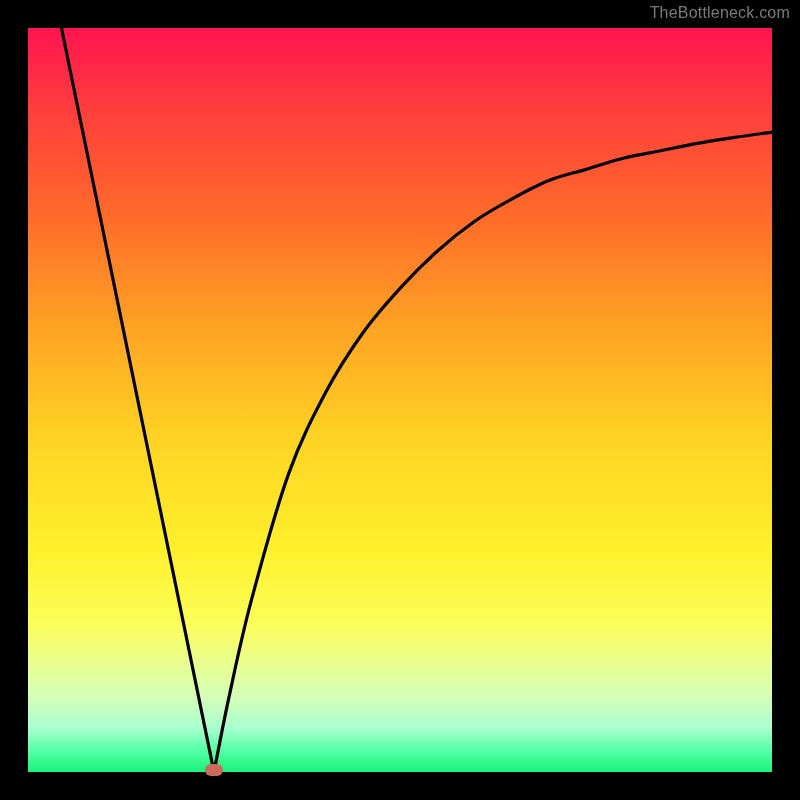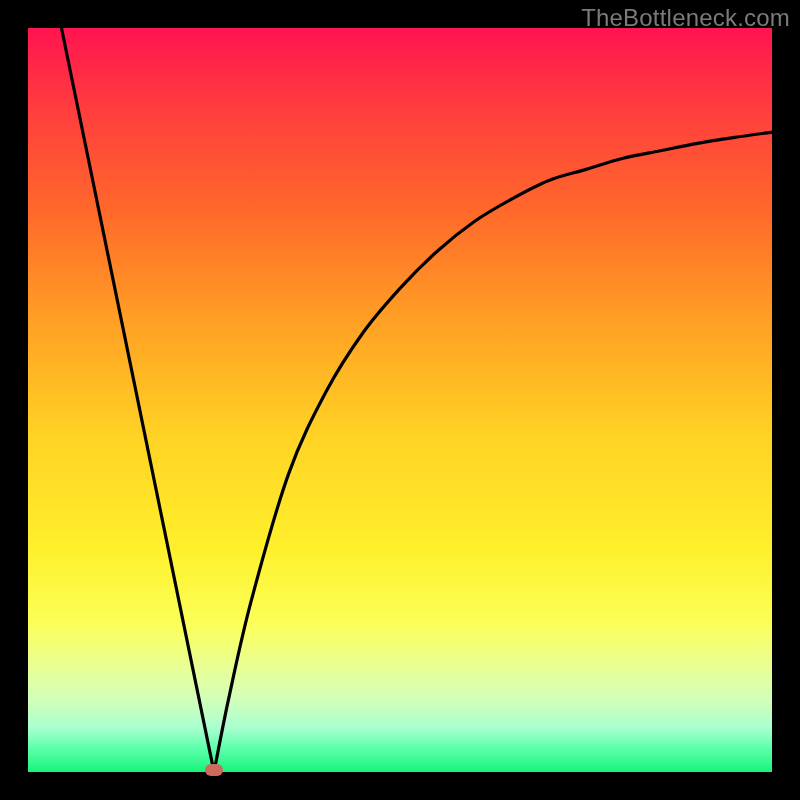--- a/index.html
+++ b/index.html
@@ -37,21 +37,21 @@
       #aaffd0 94%,
       #58ffa8 97%,
       #19f37a 100%
     );
   }
   .watermark {
     position: absolute;
     top: 4px;
     right: 10px;
     font-family: Arial, Helvetica, sans-serif;
-    font-size: 24px;
+    font-size: 16px;
     color: #7a7a7a;
     letter-spacing: 0.2px;
     user-select: none;
     margin-left: 40px;
   }
   svg.curve {
     position: absolute;
     left: 0;
     top: 0;
     width: 744px;

